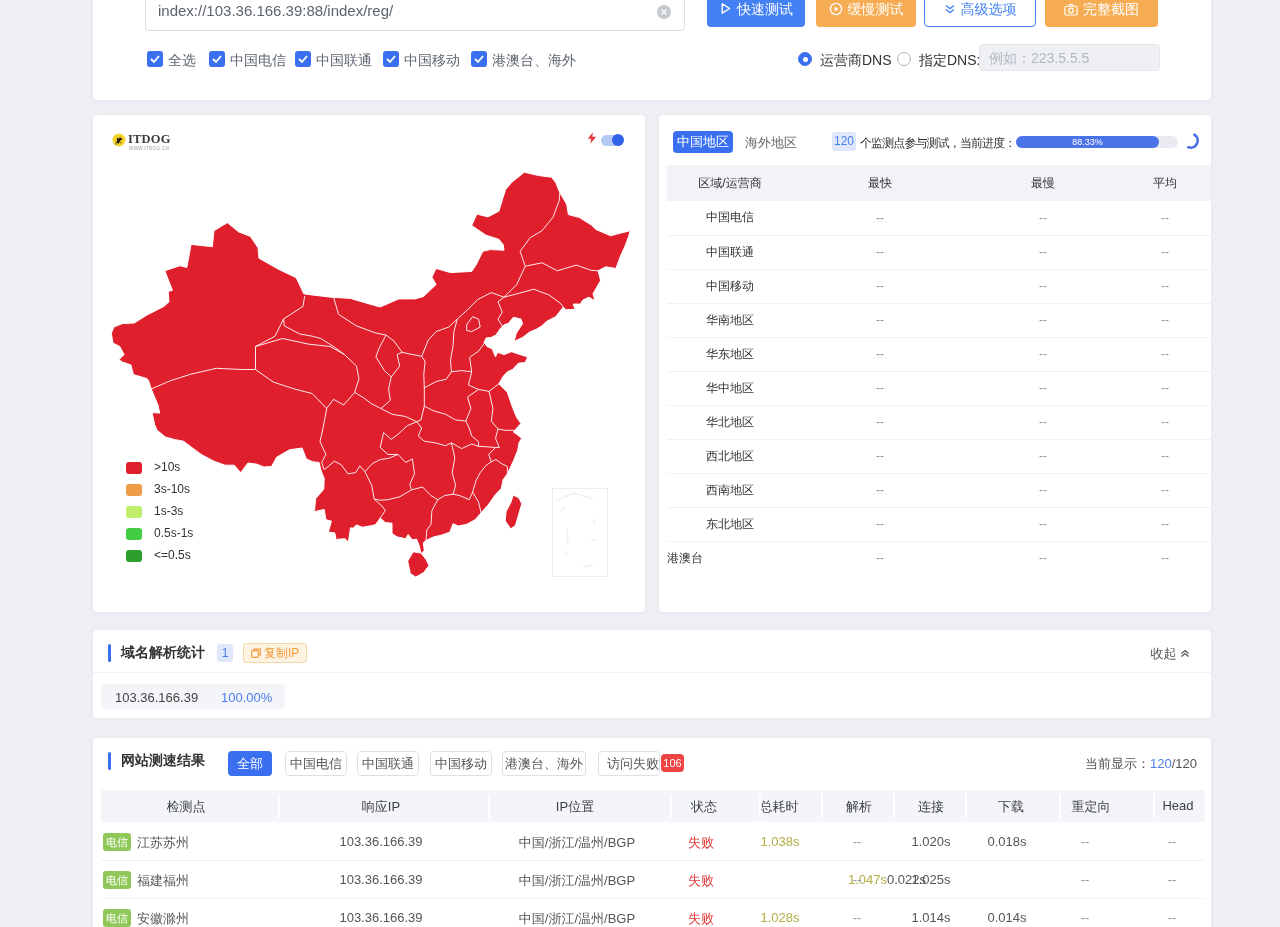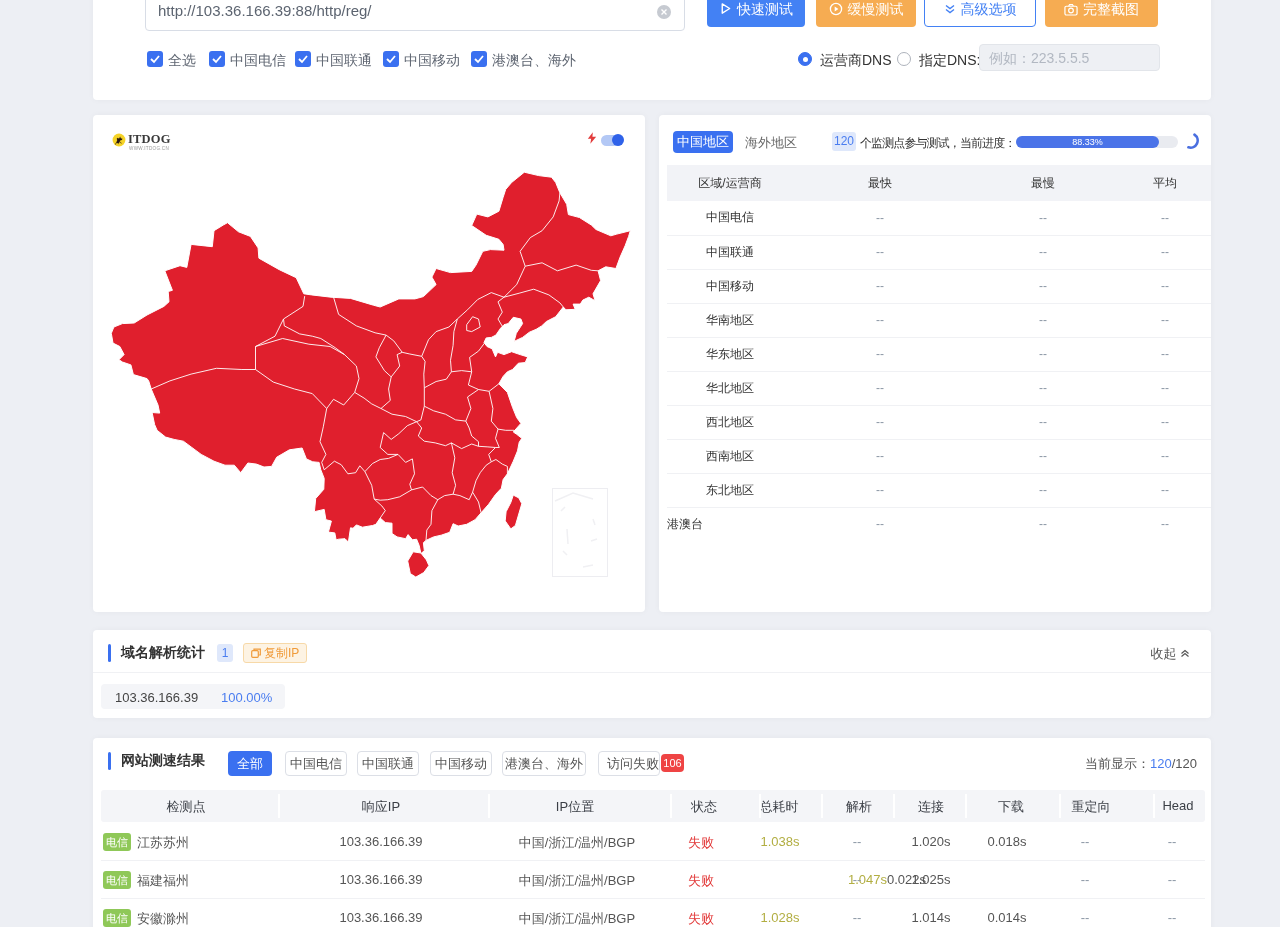--- a/index.html
+++ b/index.html
@@ -11,21 +11,21 @@
 .cb svg { position:absolute; left:2px; top:2px; }
 .cblab { position:absolute; font-size:14px; color:#5f6672; top:51px; line-height:16px; }
 .btn { position:absolute; top:31px; height:36px; border-radius:4px; font-size:14px; color:#fff; text-align:center; line-height:36px; }
 .dash { color:#8b97a5; }
 </style>
 </head>
 <body>
 
 <div class="card" style="left:93px; top:-40px; width:1118px; height:140px;">
   <div class="abs" style="left:52px; top:31px; width:540px; height:40px; border:1px solid #d8dde6; border-radius:4px;">
-    <div class="abs" style="left:12px; top:10px; font-size:15px; color:#5c6470;">http://103.36.166.39:88/http/reg/</div>
+    <div class="abs" style="left:12px; top:10px; font-size:15px; color:#5c6470;">index://103.36.166.39:88/index/reg/</div>
     <svg class="abs" style="right:12px; top:12px;" width="16" height="16" viewBox="0 0 16 16">
         <circle cx="8" cy="8" r="7" fill="#c6cad1"></circle>
         <path d="M5.5 5.5 L10.5 10.5 M10.5 5.5 L5.5 10.5" stroke="#fff" stroke-width="1.4"></path>
       </svg>
   </div>
   <div class="btn" style="left:614px; width:98px; background:#4381f4;">
     <svg width="13" height="13" viewBox="0 0 14 14" style="vertical-align:-1px; margin-right:5px;">
         <path d="M3.5 2 L11.5 7 L3.5 12 Z" fill="none" stroke="#fff" stroke-width="1.5" stroke-linejoin="round"></path>
       </svg>快速测试</div>
   <div class="btn" style="left:723px; width:100px; background:#f6ac52;">
@@ -140,20 +140,42 @@
       <text x="0" y="5" font-size="4.6" fill="#9a9a9a" font-family="Liberation Sans" letter-spacing="0.3">WWW.ITDOG.CN</text>
     </svg>
 
   <svg class="abs" style="left:494px; top:16px;" width="10" height="14" viewBox="0 0 12 14">
       <path d="M7 0 L1 8 L5 8 L4 14 L11 5.5 L6.5 5.5 Z" fill="#e23b3b"></path>
     </svg>
   <div class="abs" style="left:508px; top:19.5px; width:22px; height:11px; border-radius:6px; background:#b3c8f5;">
     <div class="abs" style="right:-1px; top:-0.5px; width:12px; height:12px; border-radius:50%; background:#2f62e9;"></div>
   </div>
 
+  <div class="abs" style="left:33px; top:344px; width:140px;">
+    <div style="position:relative; height:22px;">
+        <span style="position:absolute;left:0;top:3px;width:16px;height:12px;background:#e01f2d;border-radius:3px;"></span>
+        <span style="position:absolute;left:28px;top:1px;font-size:12px;color:#333;white-space:nowrap;">&gt;10s</span>
+      </div>
+    <div style="position:relative; height:22px;">
+        <span style="position:absolute;left:0;top:3px;width:16px;height:12px;background:#ef9c46;border-radius:3px;"></span>
+        <span style="position:absolute;left:28px;top:1px;font-size:12px;color:#333;white-space:nowrap;">3s-10s</span>
+      </div>
+    <div style="position:relative; height:22px;">
+        <span style="position:absolute;left:0;top:3px;width:16px;height:12px;background:#c1ef6c;border-radius:3px;"></span>
+        <span style="position:absolute;left:28px;top:1px;font-size:12px;color:#333;white-space:nowrap;">1s-3s</span>
+      </div>
+    <div style="position:relative; height:22px;">
+        <span style="position:absolute;left:0;top:3px;width:16px;height:12px;background:#42cb44;border-radius:3px;"></span>
+        <span style="position:absolute;left:28px;top:1px;font-size:12px;color:#333;white-space:nowrap;">0.5s-1s</span>
+      </div>
+    <div style="position:relative; height:22px;">
+        <span style="position:absolute;left:0;top:3px;width:16px;height:12px;background:#2d9f2d;border-radius:3px;"></span>
+        <span style="position:absolute;left:28px;top:1px;font-size:12px;color:#333;white-space:nowrap;">&lt;=0.5s</span>
+      </div>
+  </div>
 
   <div class="abs" style="left:459px; top:373px; width:56px; height:89px; border:1px solid #ededf1; background:#fff;">
     <svg width="54" height="87" viewBox="0 0 54 87">
         <path d="M2 12 L20 4 L40 10 M8 22 L12 18 M14 40 L15 55 M40 30 L42 36 M38 52 L44 50 M10 62 L14 66 M30 78 L40 76" stroke="#f0f0f3" stroke-width="1.5" fill="none"></path>
       </svg>
   </div>
 </div>
 
 <div class="card" style="left:659px; top:115px; width:552px; height:497px;">
   <div class="abs" style="left:14px; top:16px; width:60px; height:22px; background:#3a70f0; border-radius:4px; color:#fff; font-size:13px; text-align:center; line-height:22px;">中国地区</div>
@@ -202,20 +224,26 @@
           <td style="text-align:center;" class="dash">--</td>
         </tr>
       <tr style="height:34px; border-bottom:1px solid #f0f1f4;">
           <td style="text-align:center;">华南地区</td>
           <td style="text-align:center;" class="dash">--</td>
           <td style="text-align:center;" class="dash">--</td>
           <td style="text-align:center;" class="dash">--</td>
         </tr>
       <tr style="height:34px; border-bottom:1px solid #f0f1f4;">
           <td style="text-align:center;">华东地区</td>
+          <td style="text-align:center;" class="dash">--</td>
+          <td style="text-align:center;" class="dash">--</td>
+          <td style="text-align:center;" class="dash">--</td>
+        </tr>
+      <tr style="height:34px; border-bottom:1px solid #f0f1f4;">
+          <td style="text-align:center;">华中地区</td>
           <td style="text-align:center;" class="dash">--</td>
           <td style="text-align:center;" class="dash">--</td>
           <td style="text-align:center;" class="dash">--</td>
         </tr>
       <tr style="height:34px; border-bottom:1px solid #f0f1f4;">
           <td style="text-align:center;">华北地区</td>
           <td style="text-align:center;" class="dash">--</td>
           <td style="text-align:center;" class="dash">--</td>
           <td style="text-align:center;" class="dash">--</td>
         </tr>

